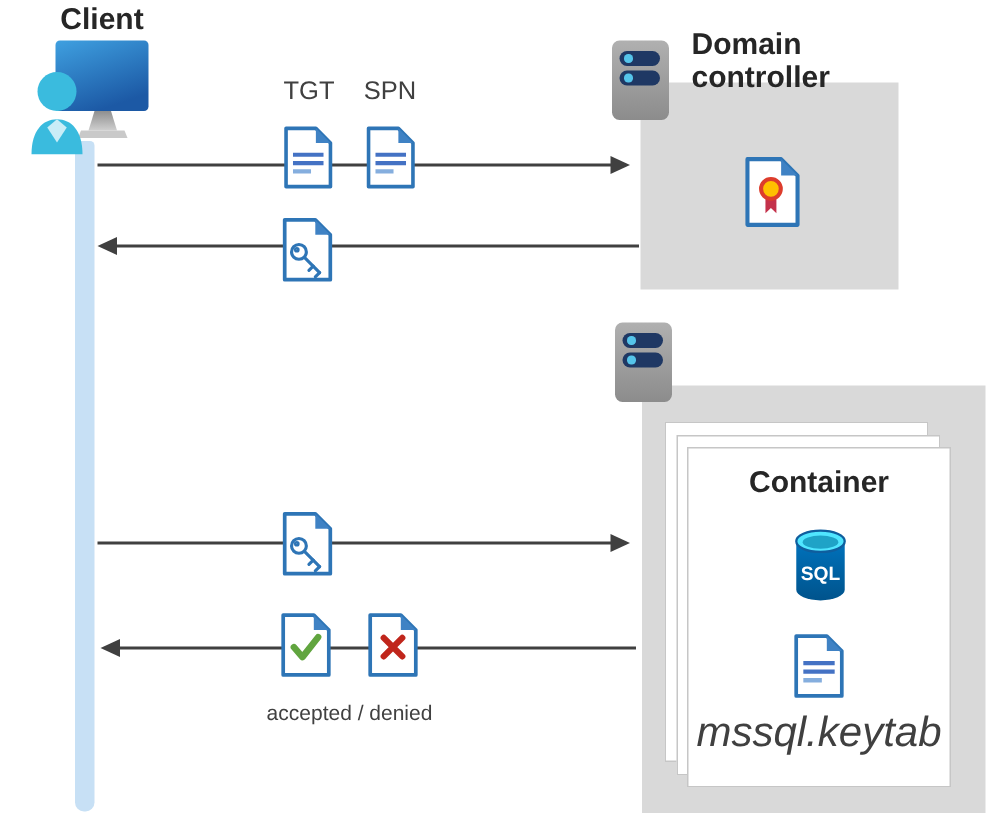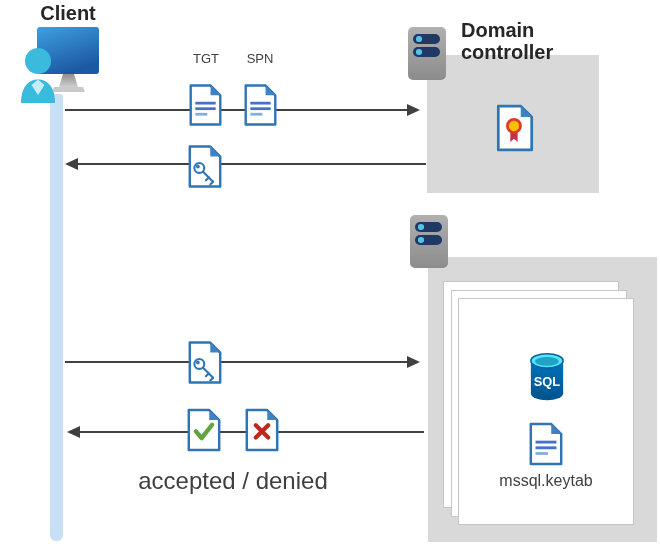--- a/index.html
+++ b/index.html
@@ -68,22 +68,22 @@
       <path d="M43 49 H54 L58 62 H39 Z" fill="url(#standg)"></path>
       <path d="M34 62 H63 L65 67 H32 Z" fill="#C9C9C9"></path>
     </g>
     <g style="fill:var(--person-cyan,#3ABBDE)">
       <circle cx="18" cy="36" r="13"></circle>
       <path d="M1 78 C1 62 8.5 54.5 18 54.5 C27.5 54.5 35 62 35 78 Z"></path>
       <path d="M18 54.5 L24.5 60 L18 70 L11.5 60 Z" fill="#C9EDF7"></path>
     </g>
   </svg>
 
-  <div class="abs gray-label" style="left:184px; top:51px; width:44px; text-align:center; font-size:13px;">TGT</div>
-  <div class="abs gray-label" style="left:238px; top:51px; width:44px; text-align:center; font-size:13px;">SPN</div>
+  <div class="abs gray-label" style="left:184px; top:51px; width:44px; text-align:center; font-size:17px;">TGT</div>
+  <div class="abs gray-label" style="left:238px; top:51px; width:44px; text-align:center; font-size:17px;">SPN</div>
 
   <div class="abs aline" style="left:65px; top:109px; width:344px;"></div>
   <div class="abs ah ah-right" style="left:407px; top:103.5px;"></div>
 
   <svg class="abs doc-svg" style="left:187px; top:82px;" width="37" height="46" viewBox="0 0 40 46">
     <path d="M25.5 2 H4 V44 H36 V12.5 Z" fill="#fff" style="stroke:var(--doc-blue,#2E75B6)" stroke-width="2.6" stroke-linejoin="round"></path>
     <path d="M25.5 2 V12.5 H36 Z" style="fill:var(--doc-fold,#3F82C4)"></path>
     <line x1="9" y1="21" x2="31" y2="21" style="stroke:var(--doc-line,#4472C4)" stroke-width="3"></line>
     <line x1="9" y1="27" x2="31" y2="27" style="stroke:var(--doc-line,#4472C4)" stroke-width="3"></line>
     <line x1="9" y1="33" x2="22" y2="33" style="stroke:var(--doc-line-light,#85AEDE)" stroke-width="3"></line>
@@ -155,35 +155,36 @@
     <path d="M25.5 2 V12.5 H36 Z" style="fill:var(--doc-fold,#3F82C4)"></path>
     <path d="M11.5 24.5 L17.5 31.5 L28.5 17.5" fill="none" style="stroke:var(--check-green,#61A53F)" stroke-width="4.6" stroke-linecap="round" stroke-linejoin="round"></path>
   </svg>
 
   <svg class="abs doc-svg" style="left:243px; top:407px;" width="38" height="46" viewBox="0 0 40 46">
     <path d="M25.5 2 H4 V44 H36 V12.5 Z" fill="#fff" style="stroke:var(--doc-blue,#2E75B6)" stroke-width="2.6" stroke-linejoin="round"></path>
     <path d="M25.5 2 V12.5 H36 Z" style="fill:var(--doc-fold,#3F82C4)"></path>
     <path d="M13.5 18 L26.5 31 M26.5 18 L13.5 31" fill="none" style="stroke:var(--cross-red,#C0261C)" stroke-width="4.4" stroke-linecap="round"></path>
   </svg>
 
-  <div class="abs gray-label center" style="left:120px; top:467px; width:226px; font-size:24px;">accepted / denied</div>
+  <div class="abs gray-label center" style="left:120px; top:467px; width:226px; font-size:14px;">accepted / denied</div>
 
   <div class="abs zone" style="left:428px; top:257px; width:229px; height:285px;"></div>
   <div class="abs server-icon" style="left:410px; top:215px;">
     <div class="server-bar b1">
         <span class="server-dot"></span>
       </div>
     <div class="server-bar b2">
         <span class="server-dot"></span>
       </div>
   </div>
 
   <div class="card" style="left:443px; top:281px;"></div>
   <div class="card" style="left:451px; top:290px;"></div>
   <div class="card" style="left:458px; top:298px;">
+    <div class="bold-title center" style="position:absolute; left:0; top:12px; width:100%;">Container</div>
 
     <svg class="doc-svg" style="position:absolute; left:69px; top:53px;" width="38" height="50" viewBox="0 0 40 52">
       <defs>
         <linearGradient id="sqlg" x1="0" y1="0" x2="0" y2="1">
           <stop offset="0" stop-color="#0072BC"></stop>
             <stop offset="1" stop-color="#00538C"></stop>
         </linearGradient>
       </defs>
       <path d="M3 9 V43 A17 7.5 0 0 0 37 43 V9 Z" fill="url(#sqlg)"></path>
       <ellipse cx="20" cy="9" rx="17" ry="7.5" style="fill:var(--sql-top-cyan,#50E6FF); stroke:#0F5E9E" stroke-width="1.6"></ellipse>
@@ -192,16 +193,16 @@
     </svg>
 
     <svg class="doc-svg" style="position:absolute; left:68px; top:122px;" width="38" height="46" viewBox="0 0 40 46">
       <path d="M25.5 2 H4 V44 H36 V12.5 Z" fill="#fff" style="stroke:var(--doc-blue,#2E75B6)" stroke-width="2.6" stroke-linejoin="round"></path>
       <path d="M25.5 2 V12.5 H36 Z" style="fill:var(--doc-fold,#3F82C4)"></path>
       <line x1="9" y1="21" x2="31" y2="21" style="stroke:var(--doc-line,#4472C4)" stroke-width="3"></line>
       <line x1="9" y1="27" x2="31" y2="27" style="stroke:var(--doc-line,#4472C4)" stroke-width="3"></line>
       <line x1="9" y1="33" x2="22" y2="33" style="stroke:var(--doc-line-light,#85AEDE)" stroke-width="3"></line>
     </svg>
 
-    <div class="gray-label center" style="position:absolute; left:0; top:173px; width:100%; font-size:16px;">mssql.keytab</div>
+    <div class="gray-label center" style="position:absolute; left:0; top:173px; width:100%; font-size:28px;font-style:italic;">mssql.keytab</div>
   </div>
 
 </div>
 
 </body></html>

